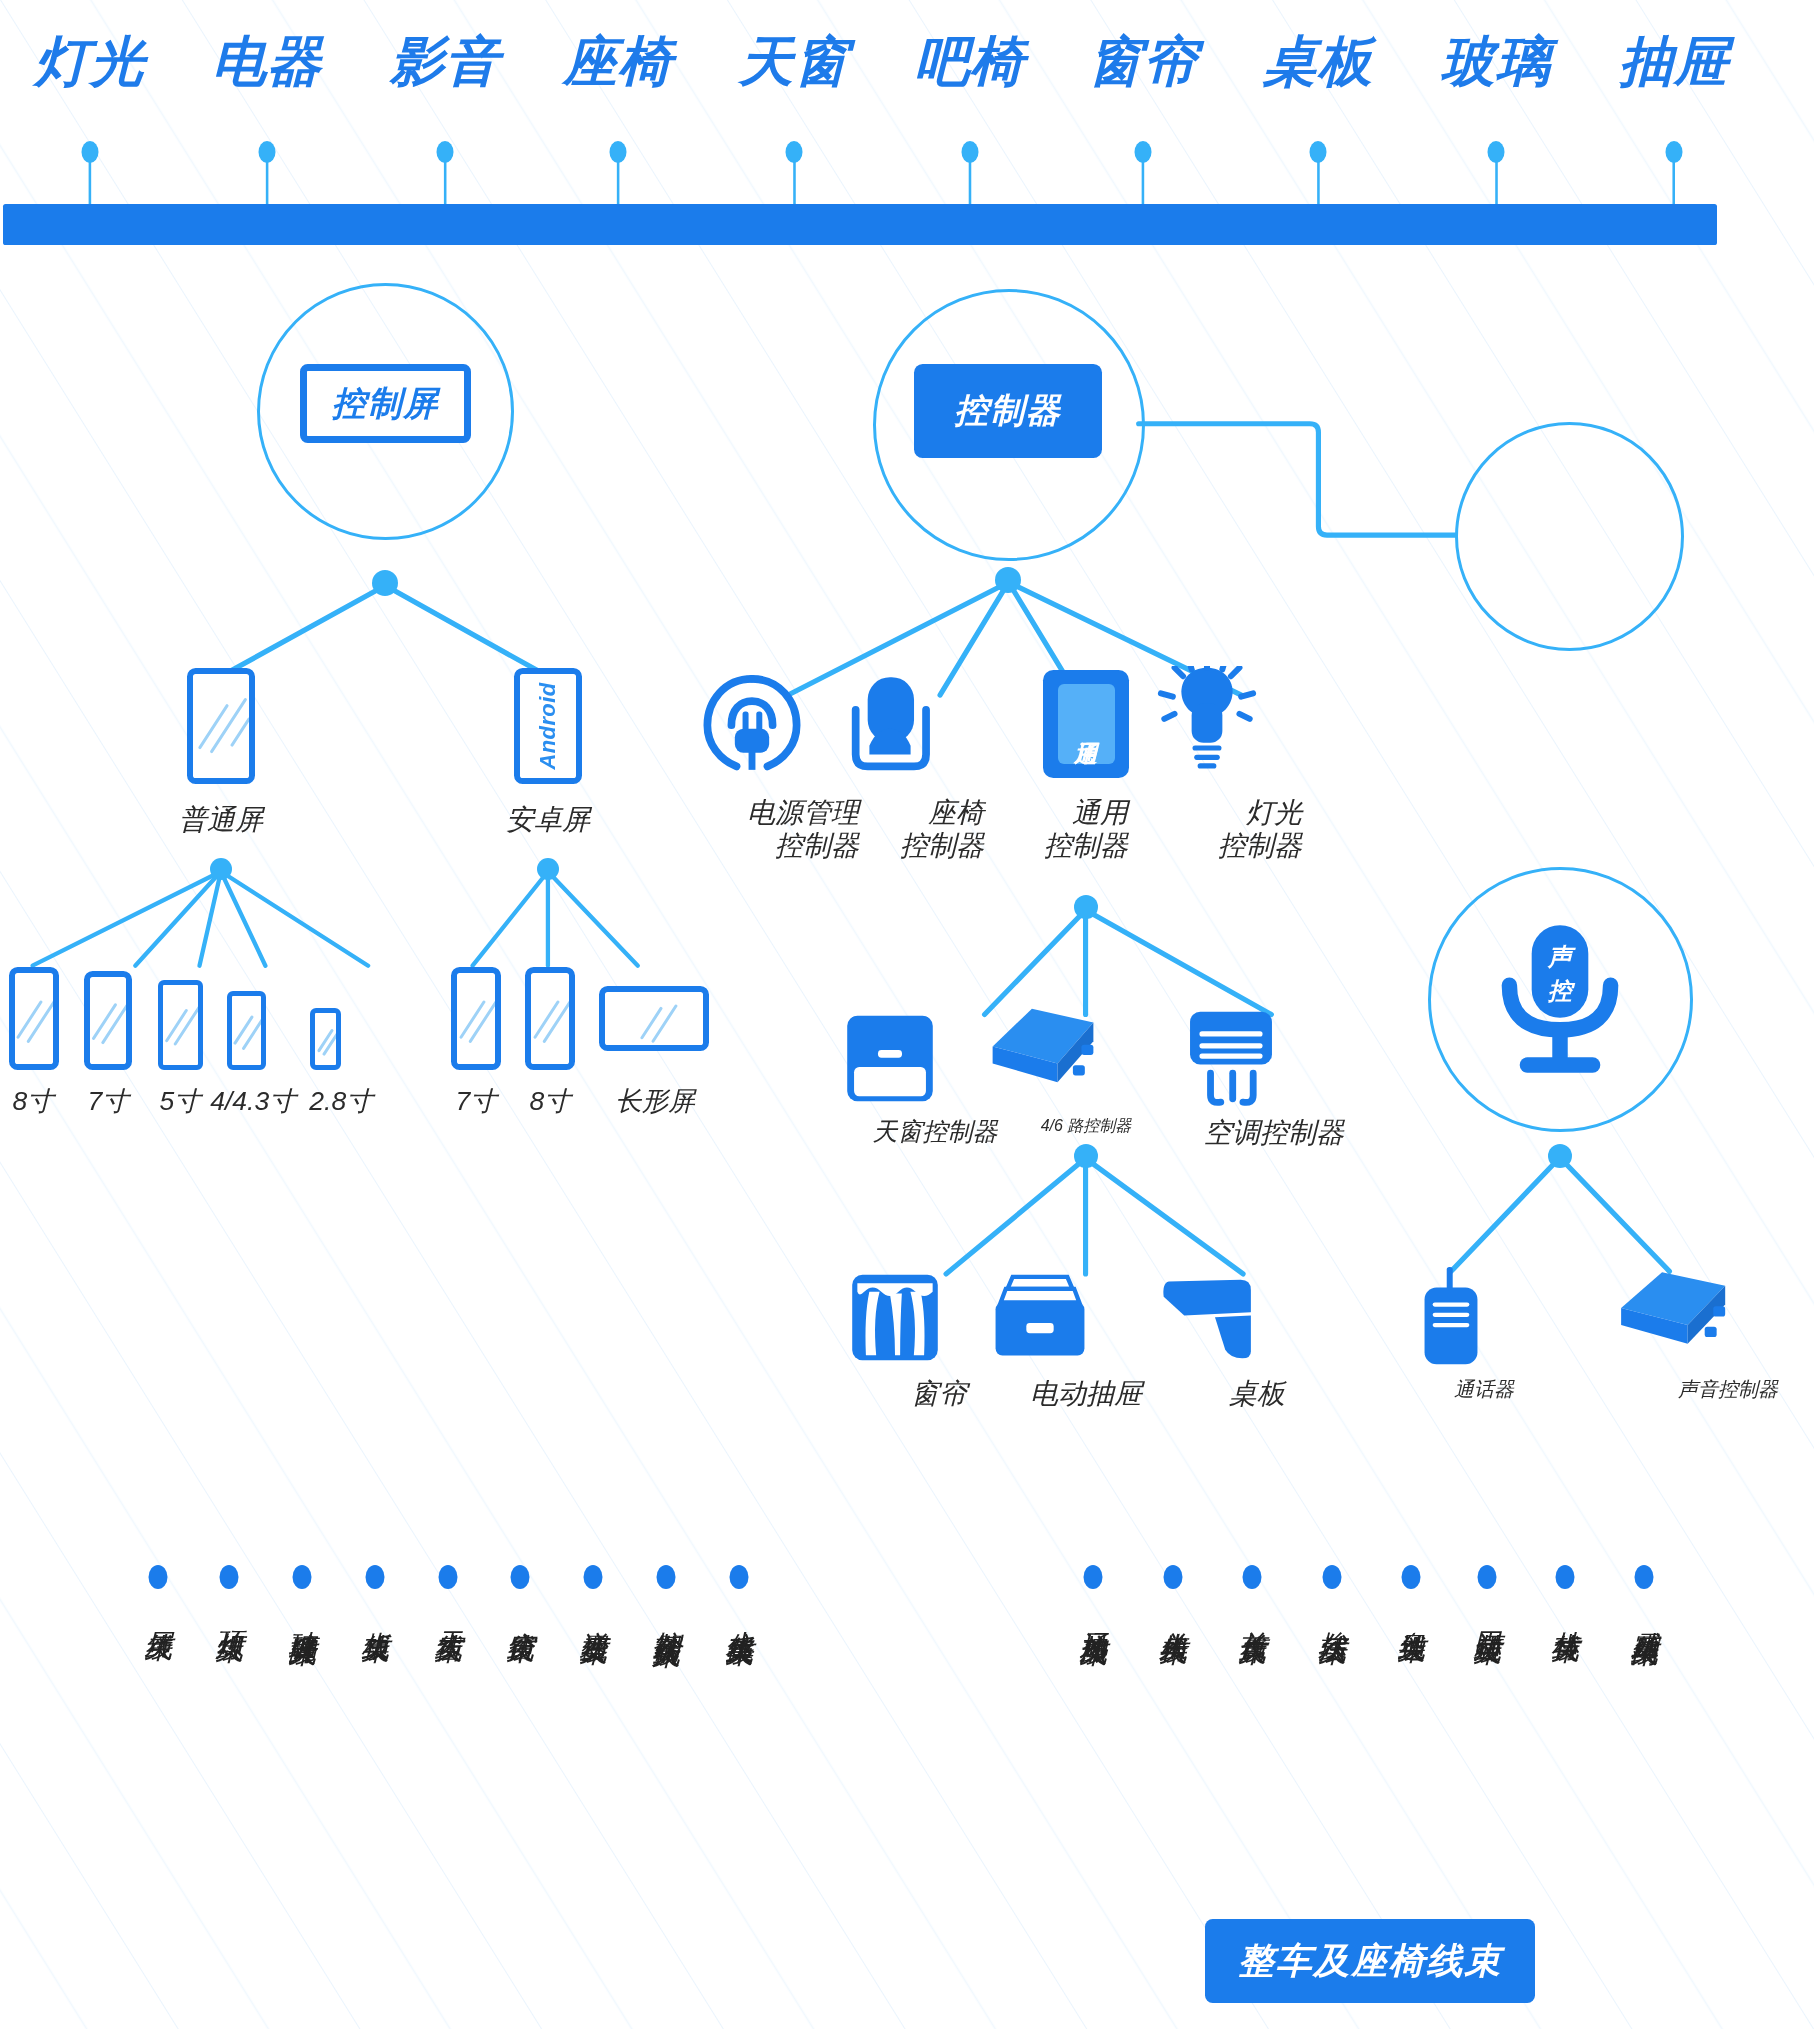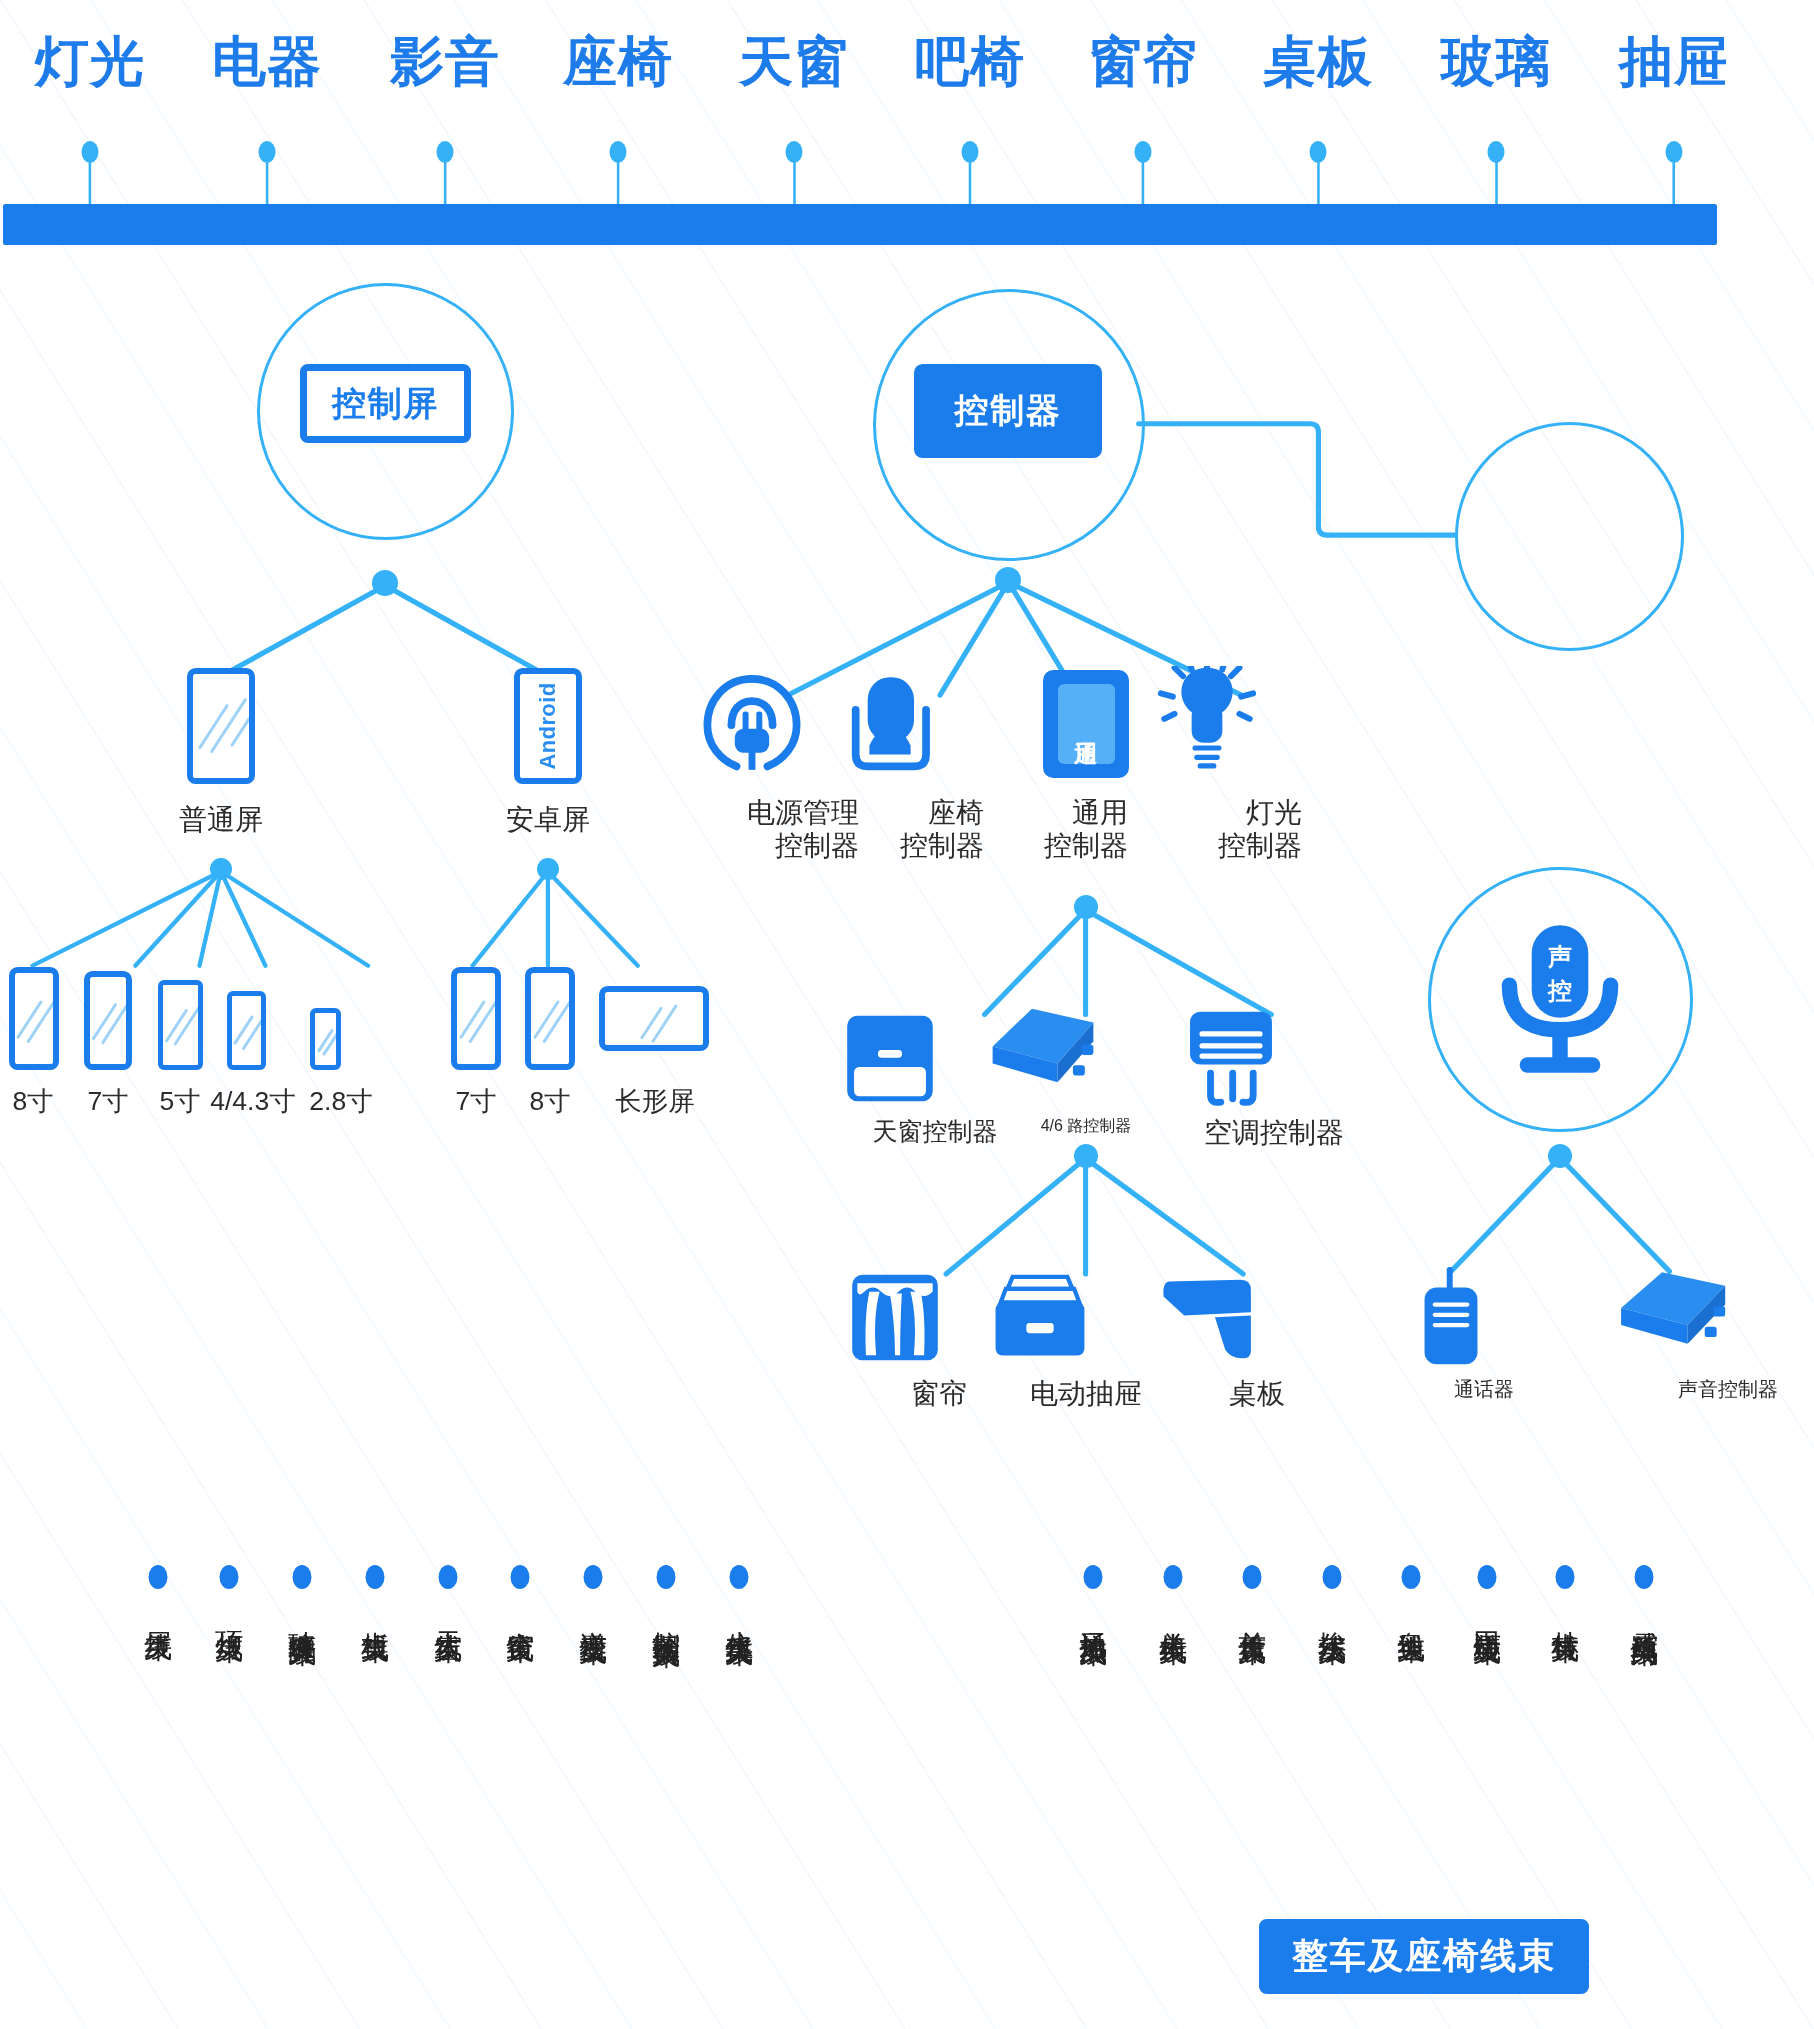--- a/index.html
+++ b/index.html
@@ -3,21 +3,21 @@
 <meta charset="utf-8">
 <style>
   html,body{margin:0;padding:0;}
   body{
     width:1815px;height:2030px;position:relative;overflow:hidden;
     background:#ffffff;
     font-family:"Liberation Sans","DejaVu Sans",sans-serif;
   }
   #bgpattern{position:absolute;inset:0;pointer-events:none;z-index:0;}
   #wires{position:absolute;inset:0;z-index:1;pointer-events:none;}
-  .layer{position:absolute;inset:0;z-index:2;}
+  .layer{position:absolute;inset:0;z-index:2;font-style:italic;}
 
   
   .hdr-label{
     position:absolute;color:#1e7bea;font-weight:bold;
     font-size:54px;line-height:1;letter-spacing:0.9px;white-space:nowrap;
     transform:translateX(-50%);
   }
   .hdr-bar{
     position:absolute;left:2.6px;top:204px;width:1714px;height:41px;
     background:#1b7ceb;border-radius:2.6px;
@@ -448,16 +448,16 @@
     <div class="dot-d" style="left:1487px;top:1577px;width:19px;height:24px"></div>
     <div class="vlabel" style="left:1487px;top:1609px">迈巴赫线束</div>
 
     <div class="dot-d" style="left:1565px;top:1577px;width:19px;height:24px"></div>
     <div class="vlabel" style="left:1565px;top:1609px">林肯线束</div>
 
     <div class="dot-d" style="left:1644px;top:1577px;width:19px;height:24px"></div>
     <div class="vlabel" style="left:1644px;top:1609px">威霆单门线束</div>
   </div>
 
-  <div class="btn" style="left:1424px;top:1919px;width:330px;height:75px">整车及座椅线束</div>
+  <div class="btn" style="left:1370px;top:1919px;width:330px;height:84px">整车及座椅线束</div>
 
 </div>
 
 
 </body></html>

